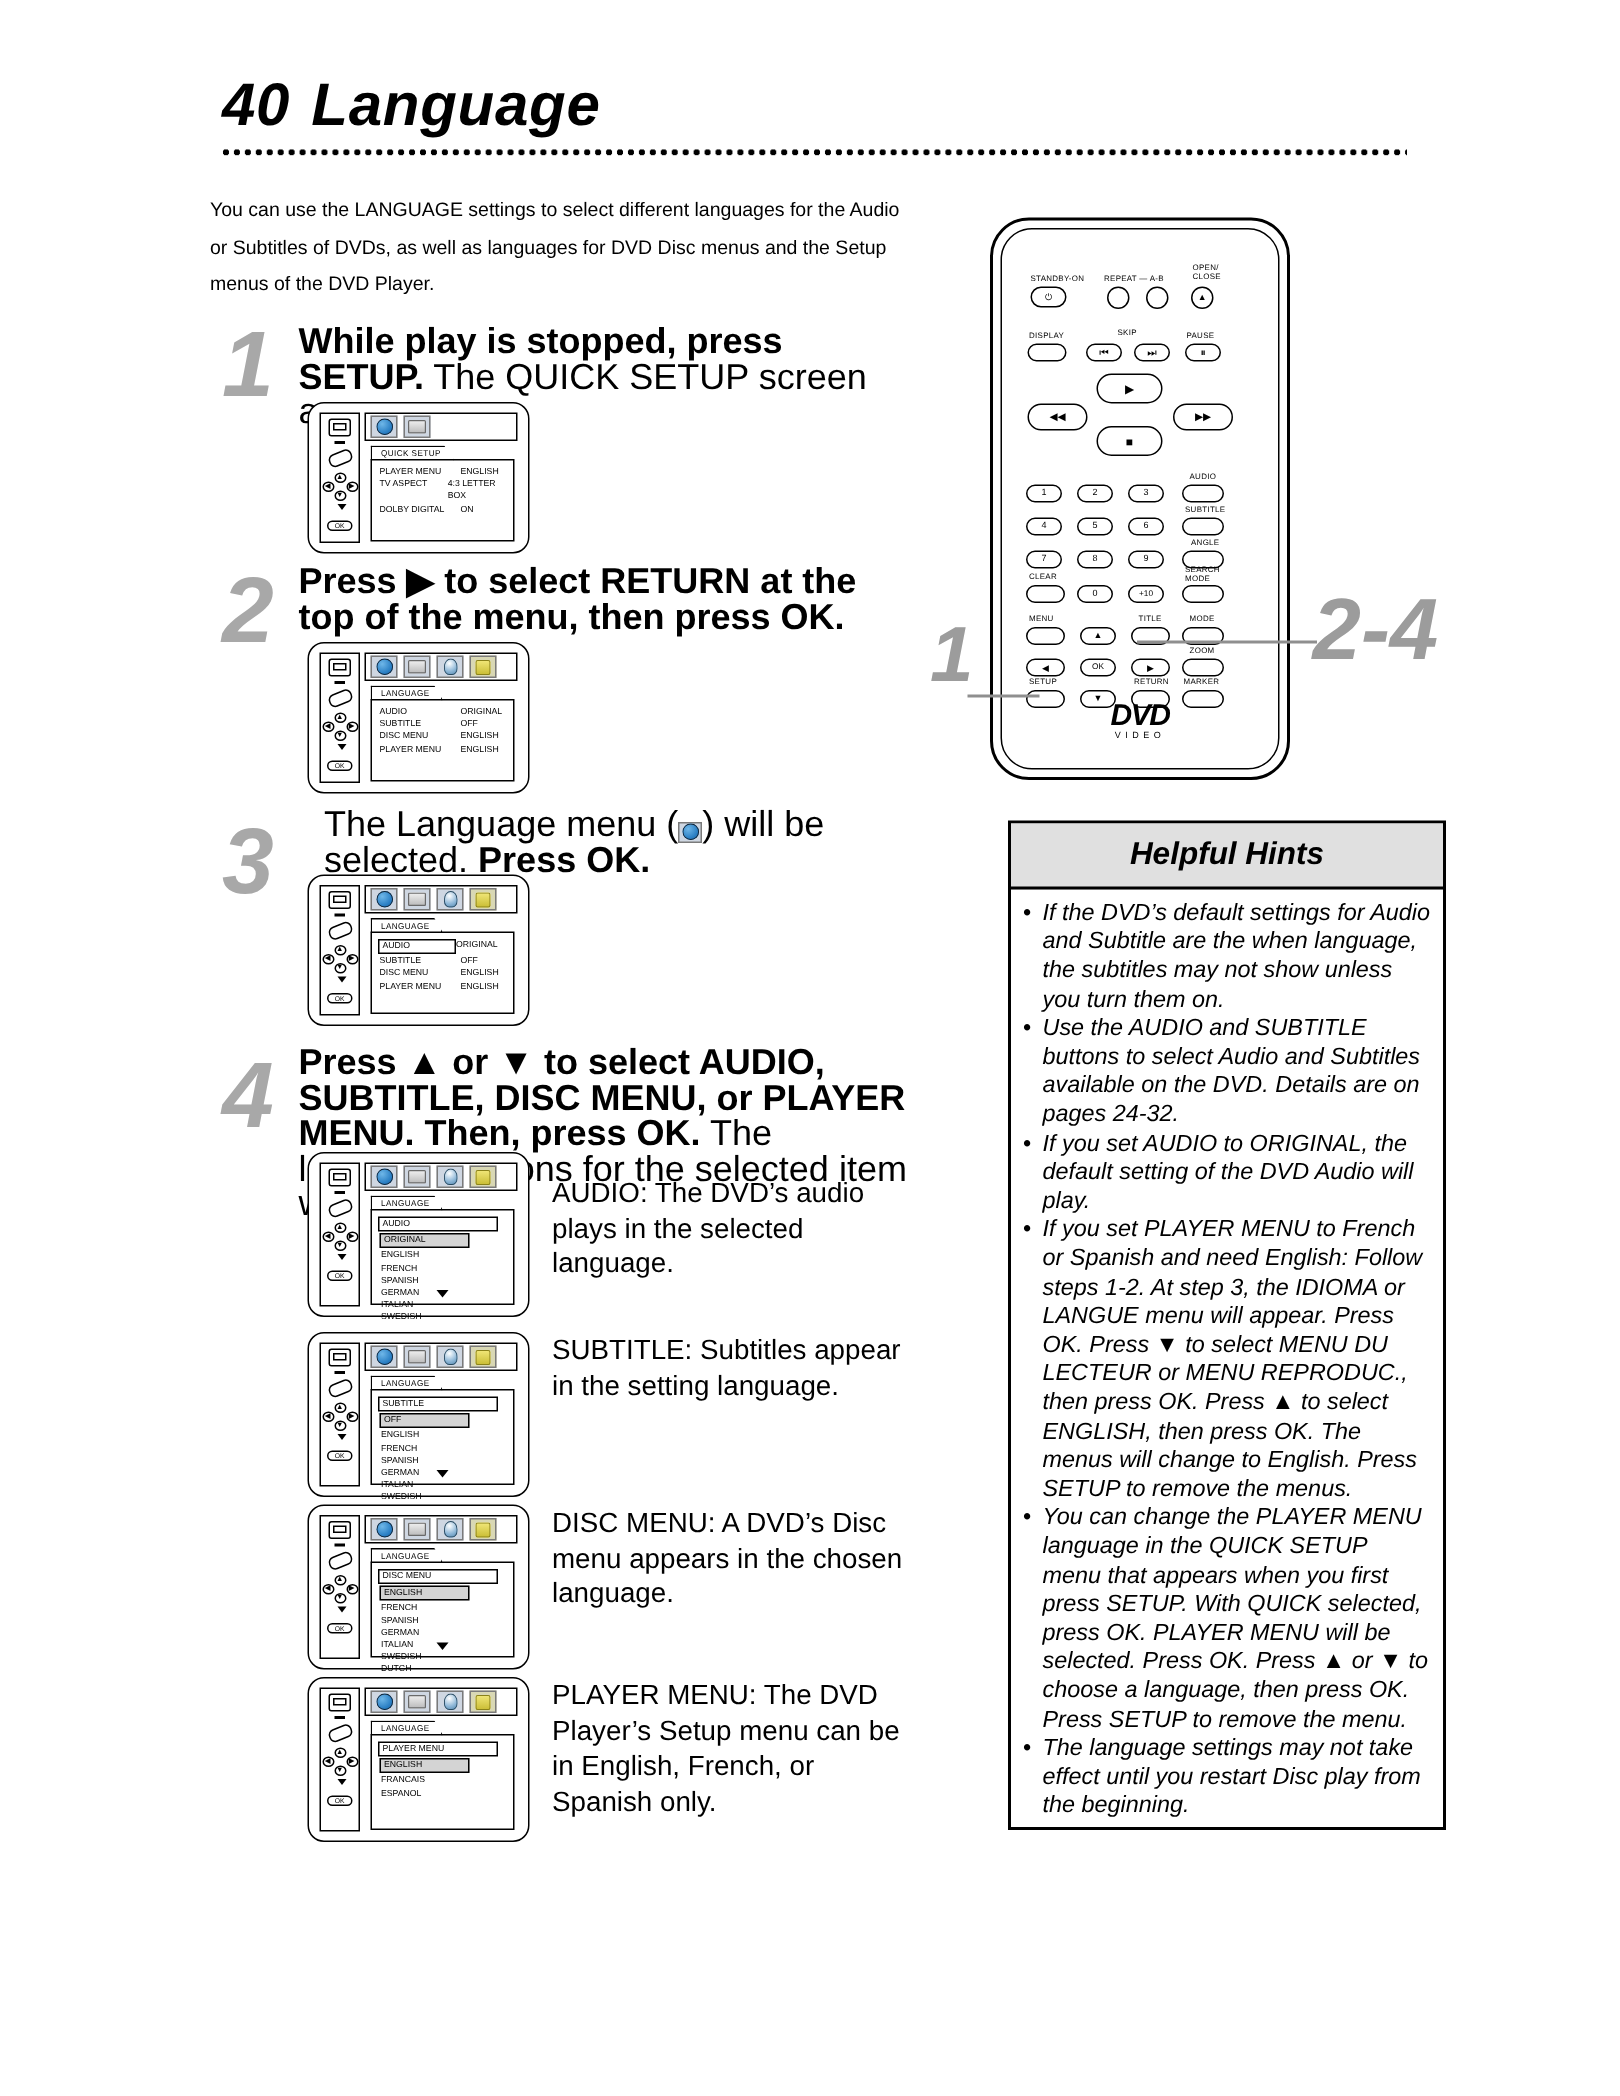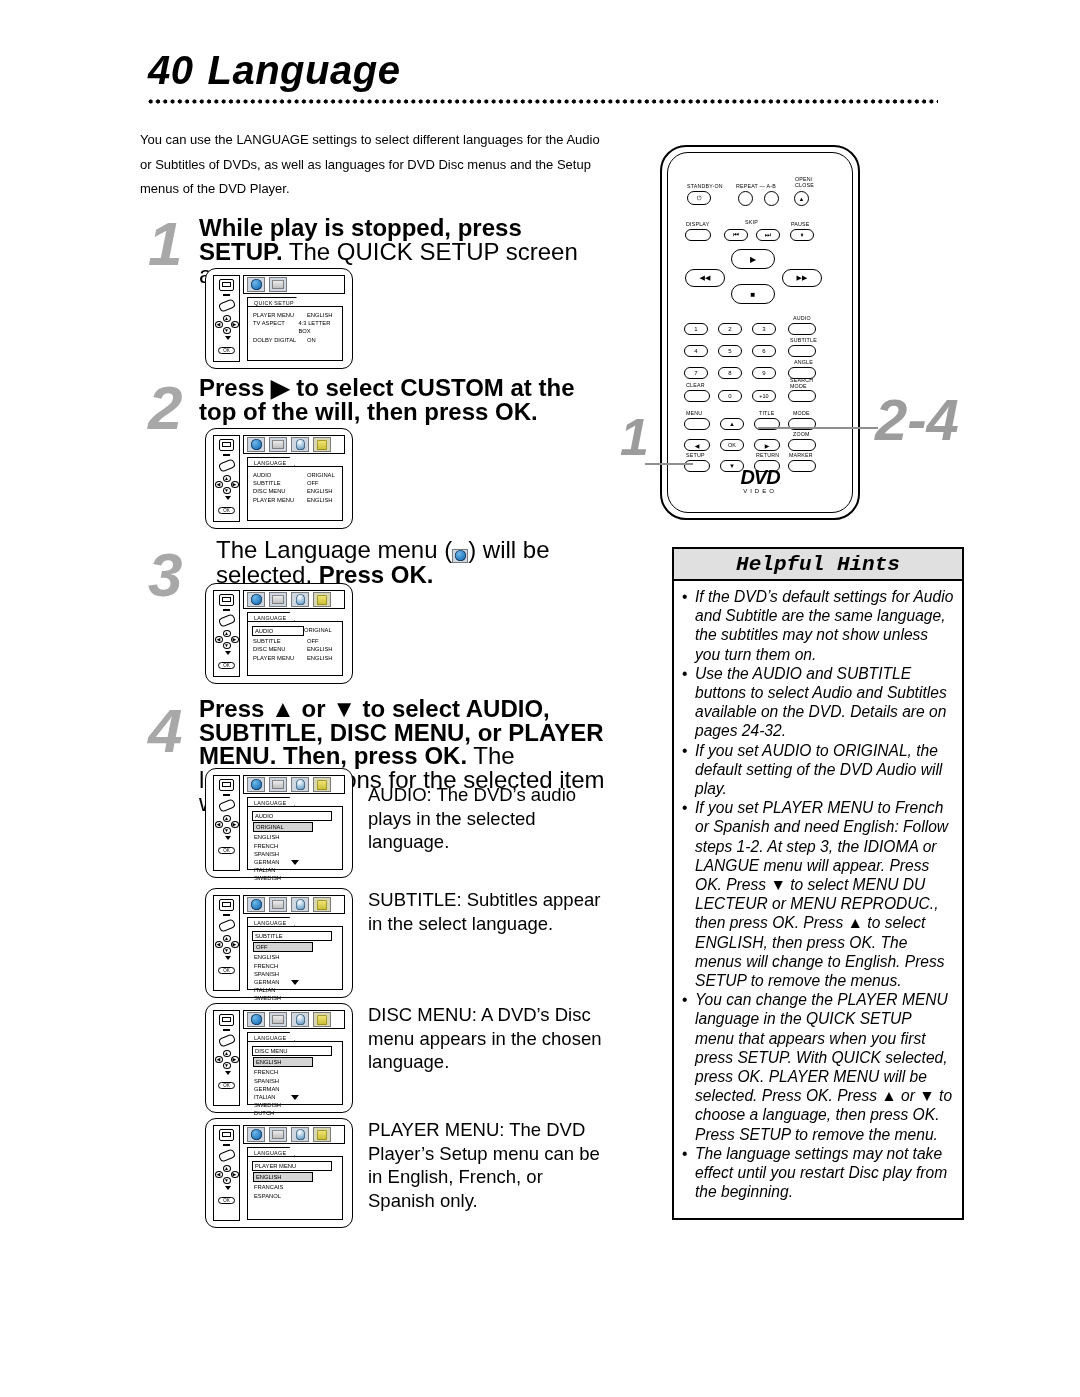--- a/index.html
+++ b/index.html
@@ -206,23 +206,23 @@
     color: #9c9c9c; line-height: 44px;
   }
   .lead-line { position: absolute; background: #8f8f8f; height: 2px; }
 
   
   .hints {
     position: absolute; left: 672px; top: 547px; width: 292px; height: 673px;
     border: 2px solid #000; background: #fff;
   }
   .hints-title {
-    height: 32px; border-bottom: 2px solid #000; background: #e0e0e0;
+    height: 44px; border-bottom: 2px solid #000; background: #e0e0e0;
     display: flex; align-items: center; justify-content: center;
-    font-size: 21px; font-weight: bold; font-style: italic; font-family: Liberation Mono, monospace;
+    font-size: 21px; font-weight: bold; font-style: italic;
   }
   .hints-body { padding: 6px 8px 4px 8px; }
   .hint {
     display: flex; font-style: italic; font-size: 15.6px; line-height: 19.2px;
     margin-bottom: 0px;
   }
   .hint .bullet { width: 13px; flex: 0 0 13px; font-style: normal; }
   .hint .htext { flex: 1; }
 </style>
 </head>
@@ -278,21 +278,21 @@
             <span class="lbl">DOLBY DIGITAL</span>
             <span class="val">ON</span>
           </div>
       </div>
     </div>
   </div>
 </div>
 
 <div class="step-num" style="left:148px; top:382px;">2</div>
 <div class="step-text" style="left:199px; top:376px; width:400px;">
-  <b><span>Press </span><span>▶</span><span> to select CUSTOM at the top of the will, then press OK.</span></b>
+  <b><span>Press </span><span>▶</span><span> to select RETURN at the top of the menu, then press OK.</span></b>
 </div>
 
 <div class="tv" style="left:205px; top:428px;">
   <div class="tv-inner">
     <div class="tv-side">
       <div class="ico-mon"></div>
       <div class="ico-mon-stand"></div>
       <div class="ico-remote"></div>
       <div class="dpad">
         <div class="kb up">▲</div>
@@ -465,21 +465,21 @@
         <div class="opt-row">FRENCH</div>
         <div class="opt-row">SPANISH</div>
         <div class="opt-row">GERMAN</div>
         <div class="opt-row">ITALIAN</div>
         <div class="opt-row">SWEDISH</div>
         <div class="scroll-caret"></div>
       </div>
     </div>
   </div>
 </div>
-<div class="caption" style="left:368px; top:888px;">SUBTITLE: Subtitles appear in the select language.</div>
+<div class="caption" style="left:368px; top:888px;">SUBTITLE: Subtitles appear in the setting language.</div>
 
 <div class="tv" style="left:205px; top:1003px; height:110px;">
   <div class="tv-inner">
     <div class="tv-side">
       <div class="ico-mon"></div>
       <div class="ico-mon-stand"></div>
       <div class="ico-remote"></div>
       <div class="dpad">
         <div class="kb up">▲</div>
           <div class="kb down">▼</div>
@@ -634,21 +634,21 @@
 <div class="callout" style="left:620px; top:415px;">1</div>
 <div class="lead-line" style="left:645px; top:463px; width:48px;"></div>
 <div class="callout" style="left:875px; top:398px; font-size:58px;">2-4</div>
 <div class="lead-line" style="left:758px; top:427px; width:120px;"></div>
 
 <div class="hints">
   <div class="hints-title">Helpful Hints</div>
   <div class="hints-body">
     <div class="hint">
         <span class="bullet">•</span>
-        <span class="htext">If the DVD’s default settings for Audio and Subtitle are the same language, the subtitles may not show unless you turn them on.</span>
+        <span class="htext">If the DVD’s default settings for Audio and Subtitle are the when language, the subtitles may not show unless you turn them on.</span>
       </div>
     <div class="hint">
         <span class="bullet">•</span>
         <span class="htext">Use the AUDIO and SUBTITLE buttons to select Audio and Subtitles available on the DVD. Details are on pages 24-32.</span>
       </div>
     <div class="hint">
         <span class="bullet">•</span>
         <span class="htext">If you set AUDIO to ORIGINAL, the default setting of the DVD Audio will play.</span>
       </div>
     <div class="hint">

